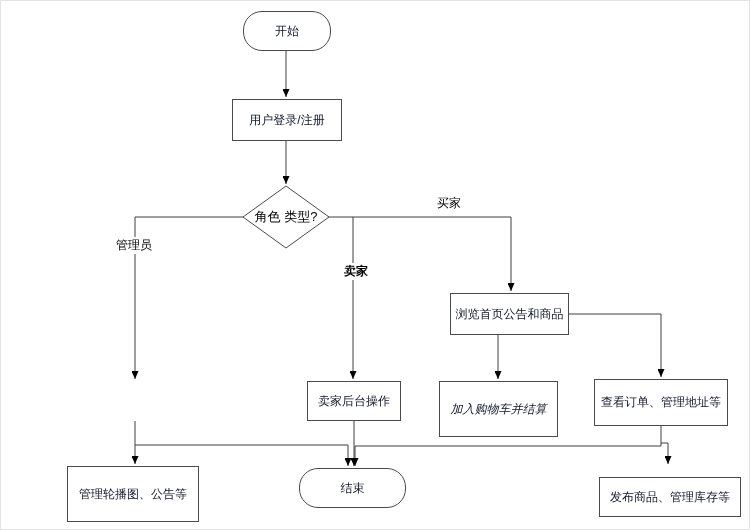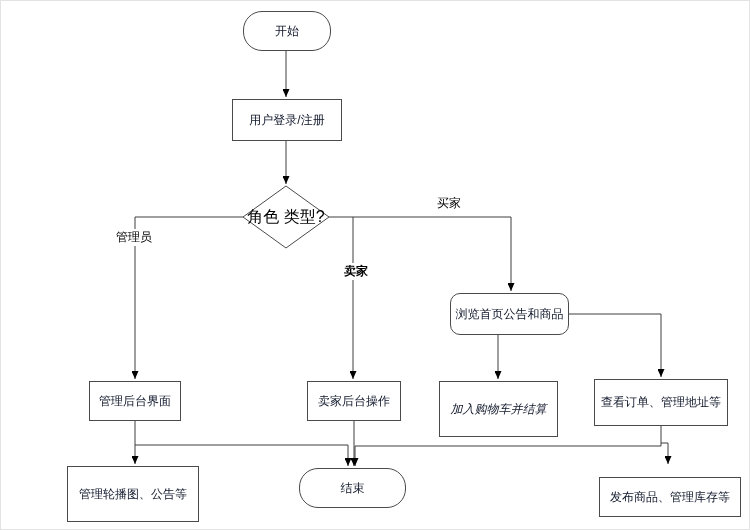--- a/index.html
+++ b/index.html
@@ -38,21 +38,21 @@
     cursor: default;
   }
   .terminator {
     border-radius: 19px;
   }
   .decision-label {
     position: absolute;
     display: flex;
     align-items: center;
     justify-content: center;
-    font-size: 16px;
+    font-size: 13px;
     color: #000000;
     text-align: center;
   }
   .edge-label {
     position: absolute;
     font-size: 12px;
     color: #000000;
     background: #ffffff;
     padding: 0 1px;
     white-space: nowrap;
@@ -102,27 +102,24 @@
   </div>
 
   <div class="node" style="left:231px; top:98px; width:110px; height:42px;">
     <span>用户登录/注册</span>
   </div>
 
   <div class="decision-label" style="left:245px; top:206px; width:80px; height:20px;">
     <span>角色 类型?</span>
   </div>
 
-  <div class="node" style="left:449px; top:292px; width:119px; height:42px;border-radius:10px;">
+  <div class="node" style="left:449px; top:292px; width:119px; height:42px;">
     <span>浏览首页公告和商品</span>
   </div>
 
-  <div class="node" style="left:88px; top:380px; width:92px; height:40px;">
-    <span>管理后台界面</span>
-  </div>
 
   <div class="node" style="left:306px; top:380px; width:94px; height:40px;">
     <span>卖家后台操作</span>
   </div>
 
   <div class="node" style="left:438px; top:380px; width:119px; height:56px;font-style:italic;">
     <span>加入购物车并结算</span>
   </div>
 
   <div class="node" style="left:593px; top:378px; width:134px; height:47px;">
@@ -134,17 +131,17 @@
   </div>
 
   <div class="node terminator" style="left:298px; top:467px; width:107px; height:40px;">
     <span>结束</span>
   </div>
 
   <div class="node" style="left:598px; top:465px; width:142px; height:40px;margin-top:11px;">
     <span>发布商品、管理库存等</span>
   </div>
 
-  <span class="edge-label" style="left:114px; top:228px;">管理员</span>
+  <span class="edge-label" style="left:114px; top:236px;">管理员</span>
   <span class="edge-label" style="left:342px; top:262px;font-weight:bold;">卖家</span>
   <span class="edge-label" style="left:435px; top:194px;">买家</span>
 
 </div>
 
 </body></html>

